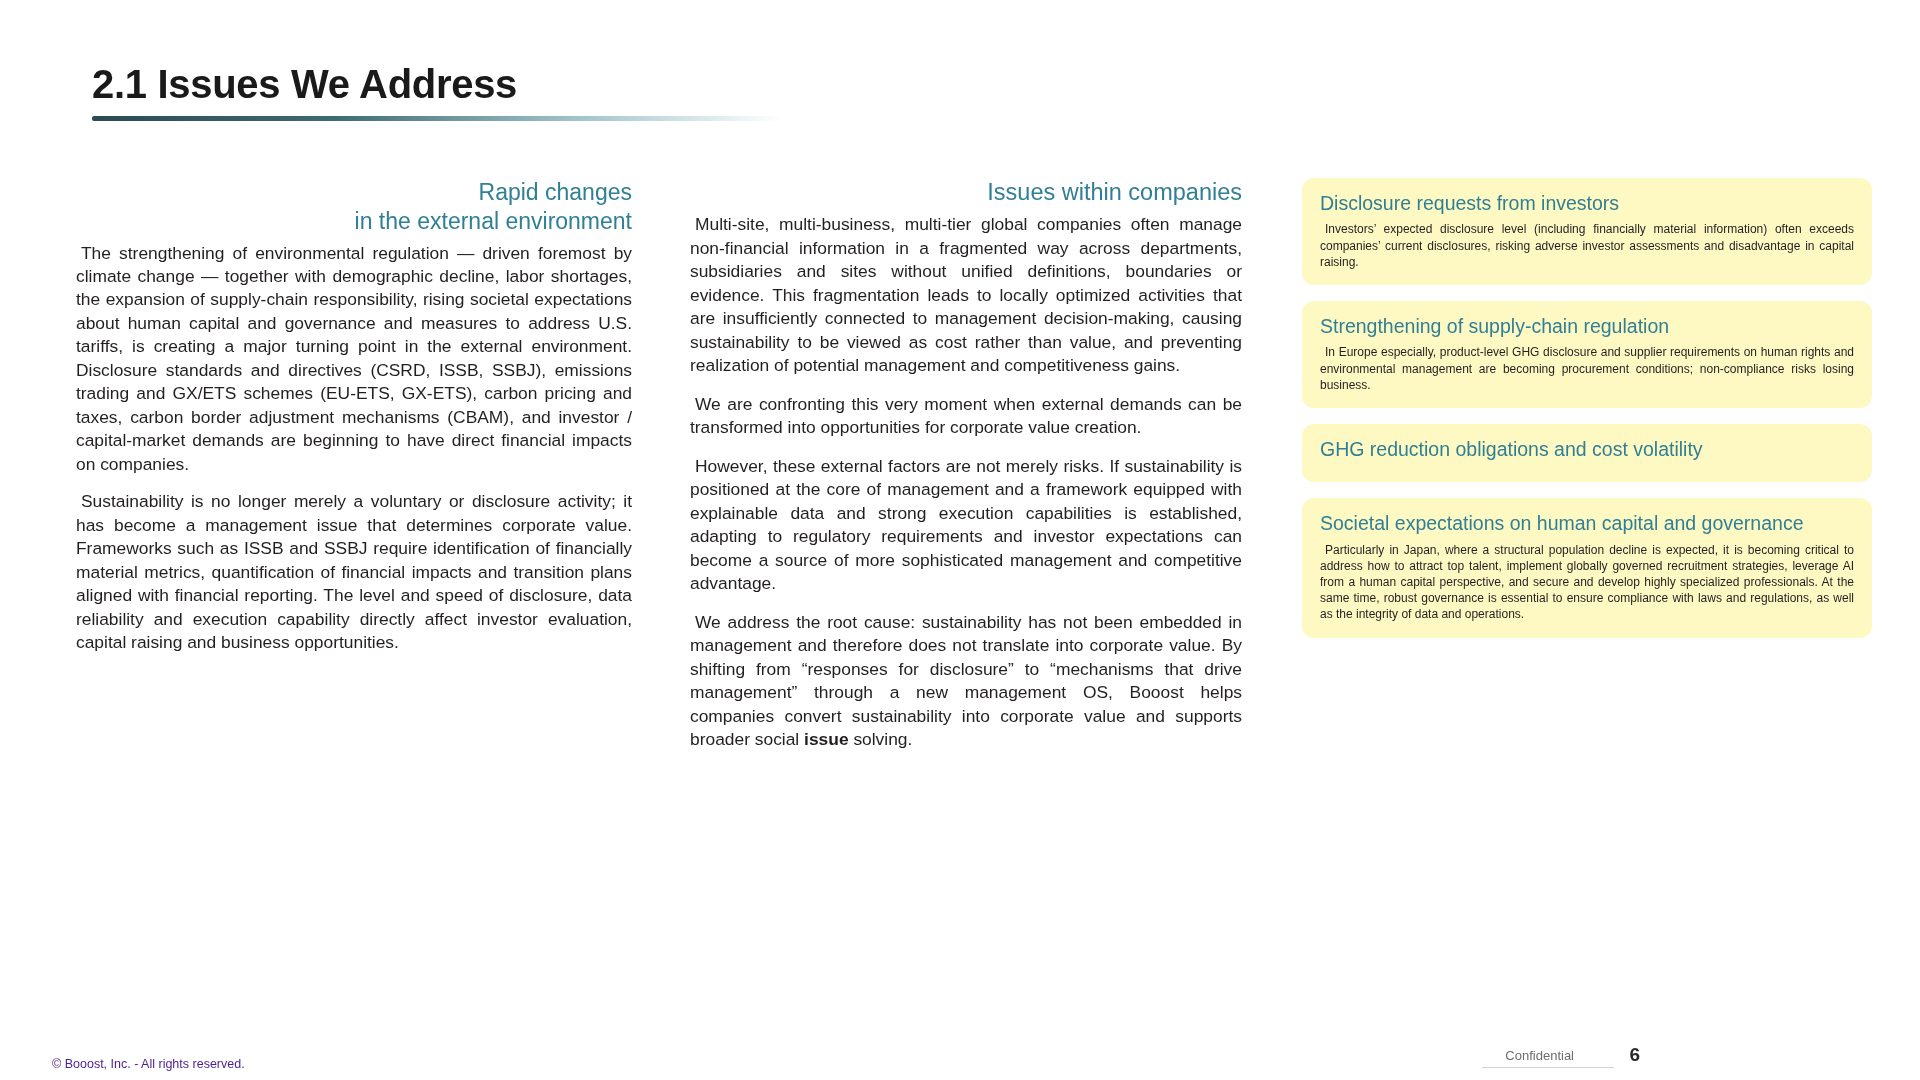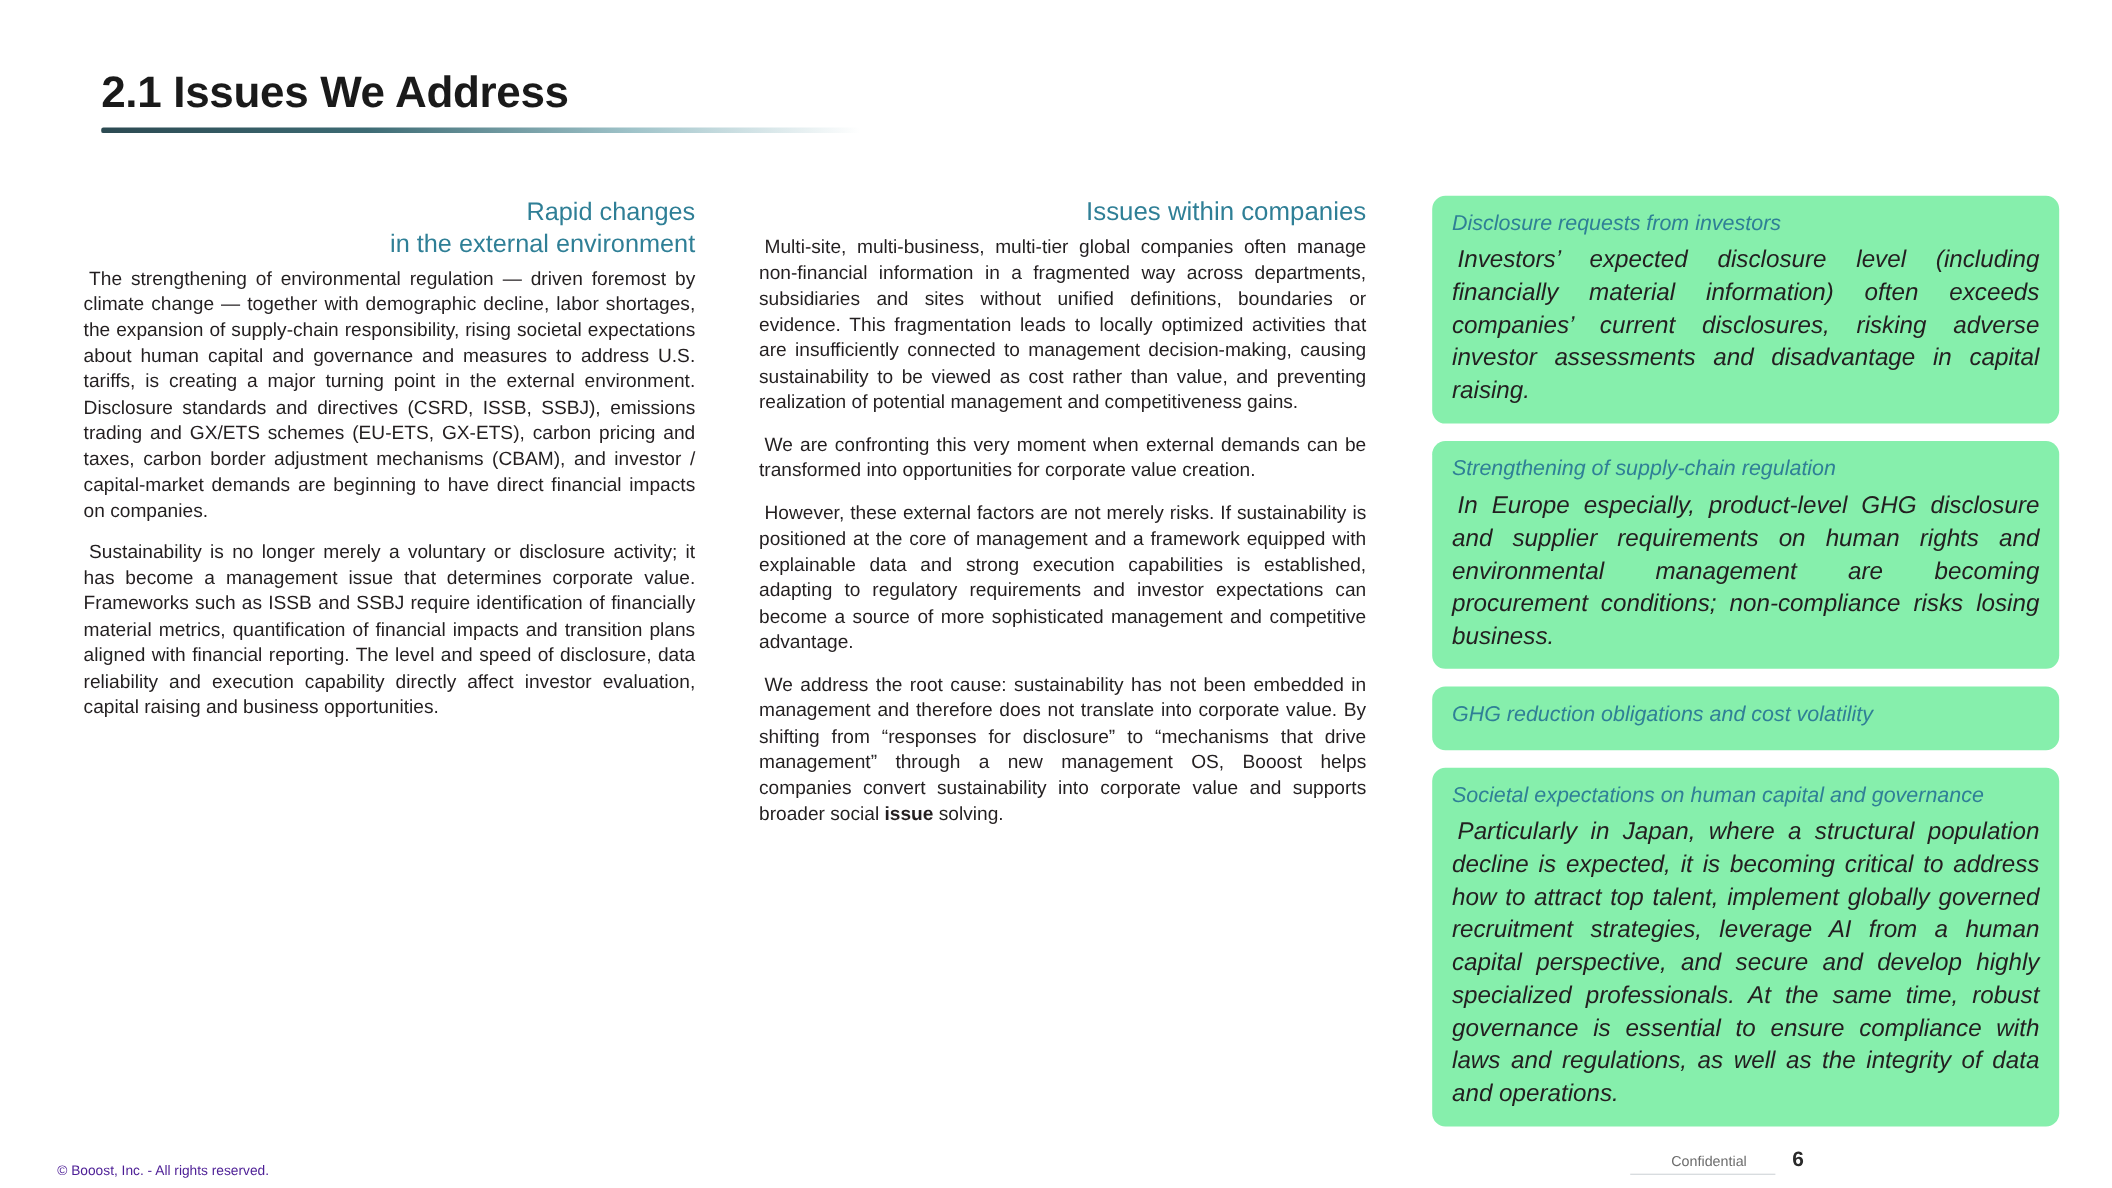--- a/index.html
+++ b/index.html
@@ -74,55 +74,54 @@
     margin: 0 0 14px 0;
     text-indent: 5px;
   }
   .body-p:last-child { margin-bottom: 0; }
 
   .col-mid .section-head { font-size: 23.5px; }
   .col-mid .body-p { margin-bottom: 15px; }
 
   
   .card {
-    background: #86efac;
+    background: #fef9c3;
     border-radius: 12px;
     padding: 13px 18px 15px 18px;
     box-sizing: border-box;
     margin-bottom: 16px;
-    font-style: italic;
   }
   .card-title {
     color: #2f7f96;
     font-size: 19.5px;
     line-height: 1.25;
     margin: 0 0 6px 0;
     font-weight: normal;
   }
   .card-body {
-    font-size: 22px;
+    font-size: 12px;
     line-height: 1.35;
     color: #231f20;
     text-align: justify;
     text-justify: inter-word;
     margin: 0;
     text-indent: 5px;
   }
 
   
   .footer-left {
     position: absolute;
     left: 52px;
     bottom: 9px;
     font-size: 12.5px;
     color: #4c1d95;
   }
   .footer-conf {
     position: absolute;
-    right: 104px;
+    right: 118px;
     bottom: 17px;
     font-size: 13px;
     color: #6d6d6d;
   }
   .footer-conf-rule {
     position: absolute;
     right: 78px;
     bottom: 12px;
     width: 132px;
     height: 1px;

